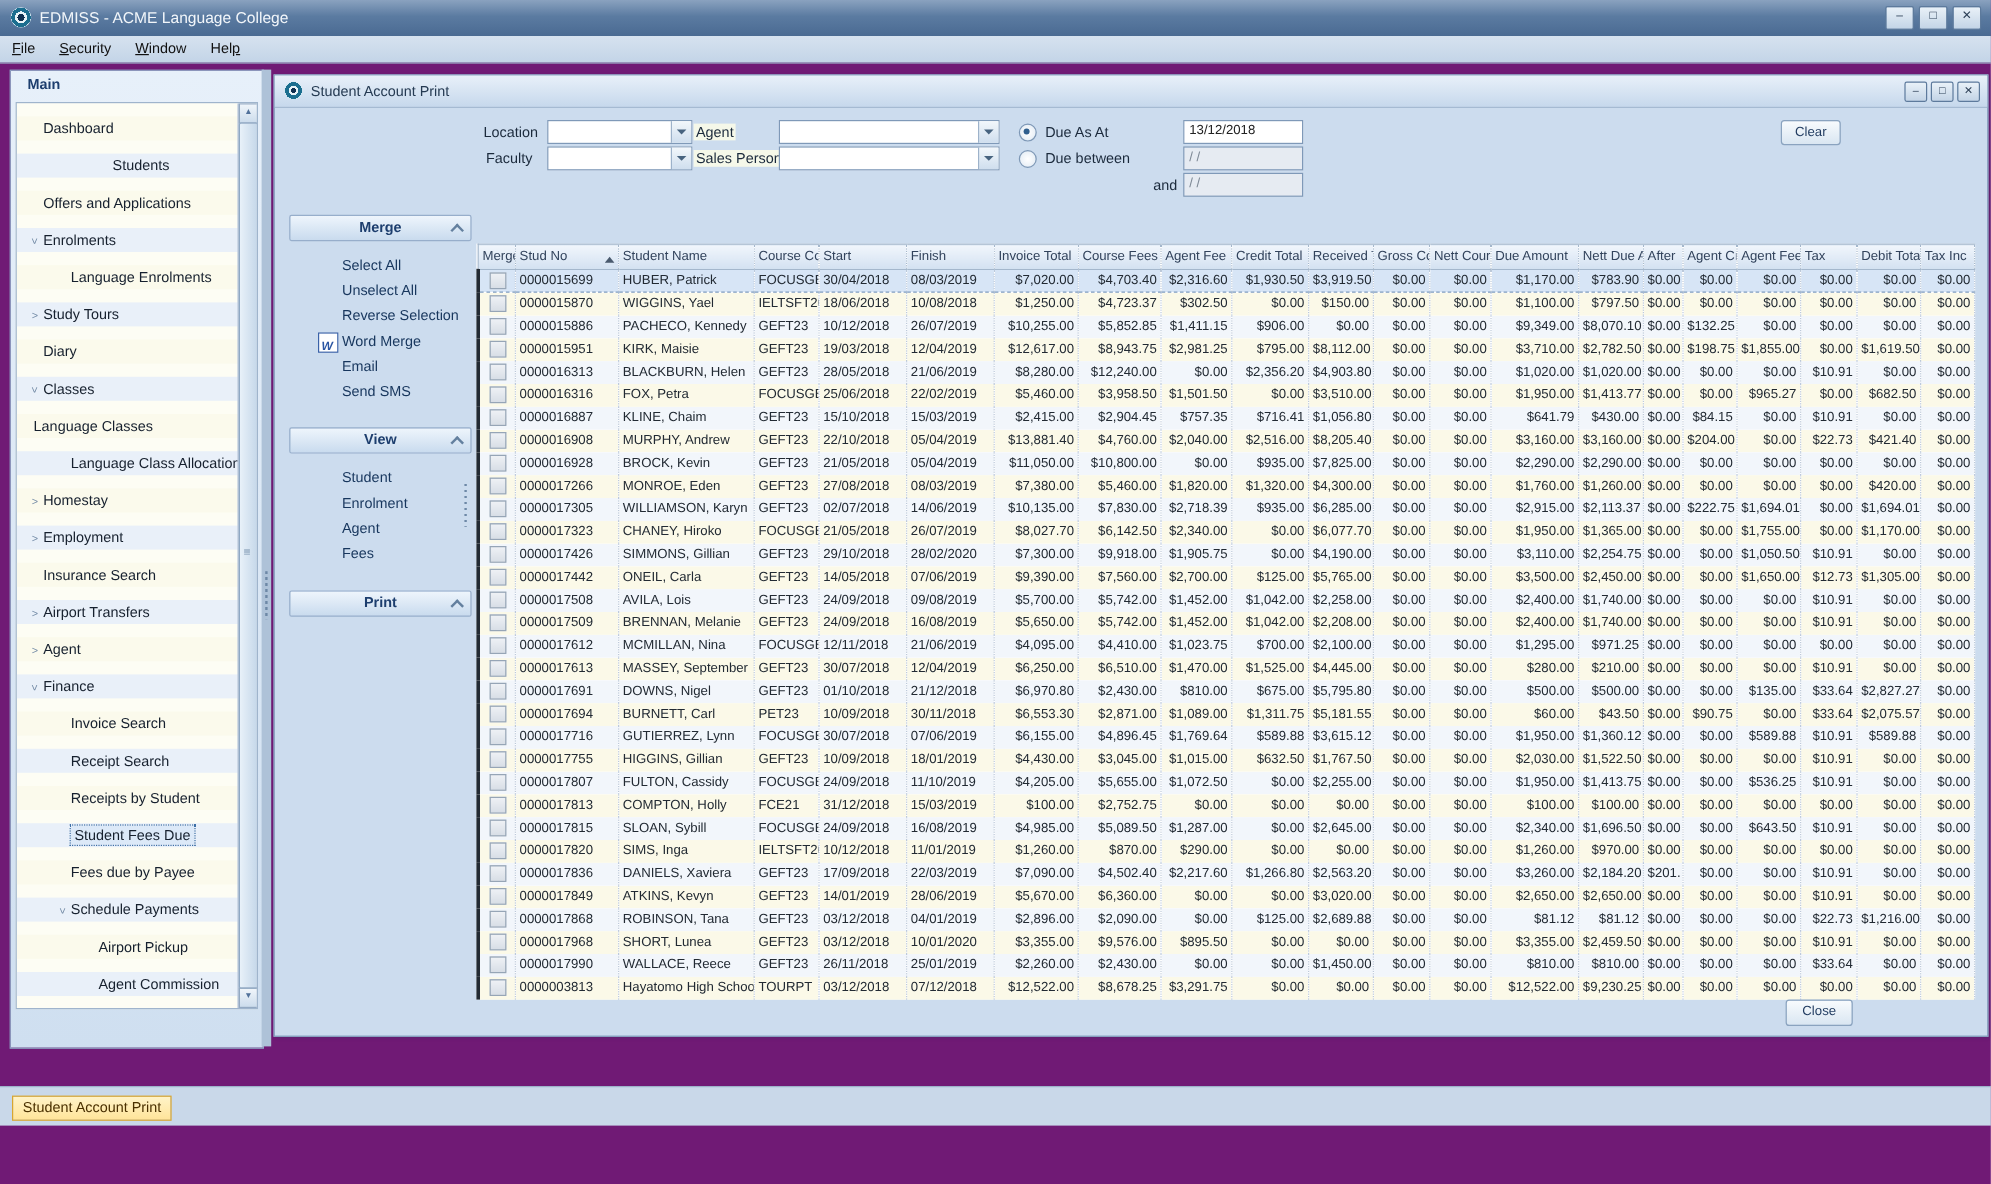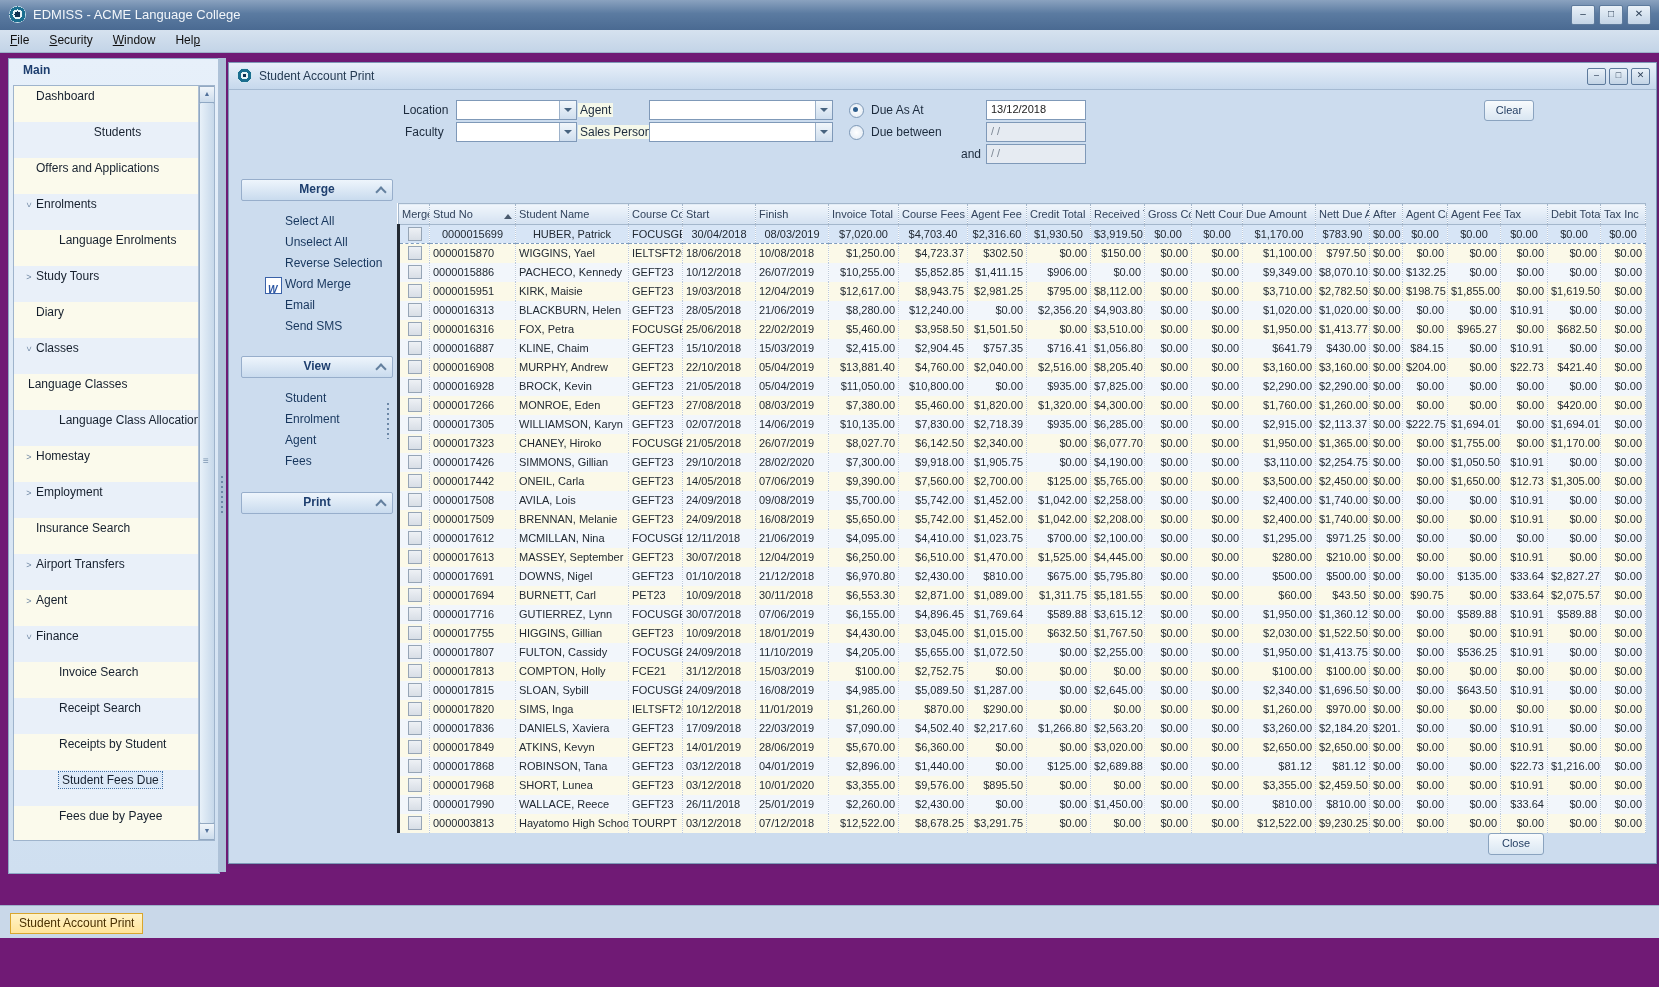--- a/index.html
+++ b/index.html
@@ -23,22 +23,22 @@
     border-bottom:1px solid #9db2ca;font-size:12px;color:#111;}
   .menu-item{display:inline-block;padding:3px 10px 0 10px;}
 
   
   .sidebar{position:absolute;left:8px;top:58px;width:210px;height:814px;
     background:linear-gradient(#e7f0fa,#cfdff0);border:1px solid #8ea9c6;}
   .sidebar-title{position:absolute;left:14px;top:4px;font-weight:bold;font-size:12px;color:#1d3e6e;}
   .treebox{position:absolute;left:4px;top:26px;right:4px;height:754px;background:#fdfdf4;
     border:1px solid #9fb4cc;overflow:hidden;}
   .tree{position:absolute;left:0;top:0;right:15px;}
-  .tree-row{height:36px;line-height:20px;font-size:12px;color:#16202e;white-space:nowrap;overflow:hidden;
-    background:#fbfaec;}
+  .tree-row{height:20px;line-height:20px;font-size:12px;color:#16202e;white-space:nowrap;overflow:hidden;
+    background:#fbfaec;margin-top:11px;}
   .tree-row.alt{background:#e9f0f9;}
   .tree-row .e{display:inline-block;width:14px;color:#6f87a3;font-size:9px;text-align:center;
     transform:none;}
   .tree-row .e.open{display:inline-block;transform:rotate(90deg);}
   .tree-row.sel .lbl{background:#dce9f8;outline:1px dotted #3c6ea5;padding:1px 3px;}
   
   .vscroll{position:absolute;right:0;top:0;width:15px;bottom:0;background:#d9e4f0;border-left:1px solid #aebfd4;}
   .varrow{position:absolute;left:0;width:14px;height:15px;background:linear-gradient(#f0f5fa,#ccdcec);
     border:1px solid #93a9c2;color:#51719a;font-size:7px;text-align:center;line-height:14px;}
   .vthumb{position:absolute;left:0;width:14px;background:linear-gradient(90deg,#e8f1f9,#c6d8ea);
@@ -113,21 +113,21 @@
   .grid th{height:20px;background:linear-gradient(#f1f6fc,#d3e1f1);border:1px solid #a4b7cc;
     border-style:solid dotted;font-size:11px;font-weight:normal;color:#32435c;text-align:left;
     padding:0 3px;white-space:nowrap;overflow:hidden;position:relative;}
   .grid th.first,.grid td.first{border-left-style:solid;}
   .grid th .sort{position:absolute;right:3px;top:6px;width:0;height:0;border:4px solid transparent;
     border-bottom:5px solid #4a5a6e;}
   .grid td{height:19px;font-size:11px;color:#222a33;border-right:1px dotted #bcc9da;
     padding:0 3px;white-space:nowrap;overflow:hidden;box-sizing:border-box;}
   .grid tr.odd td{background:#f2f6fb;}
   .grid tr.even td{background:#fbf9e8;}
-  .grid tr.sel td{background:#d7e5f6;border-top:1px dashed #7f9cbd;border-bottom:1px dashed #7f9cbd;text-align:center;}
+  .grid tr.sel td{background:#d7e5f6;border-top:1px dashed #7f9cbd;border-bottom:1px dashed #7f9cbd;}
   .grid td.r{text-align:right;}
   .grid td.c{text-align:center;}
   .cbx{display:inline-block;width:12px;height:12px;background:linear-gradient(#eef1f5,#d8dee6);
     border:1px solid #96a5b6;vertical-align:middle;}
   .gsplit{position:absolute;left:158px;top:340px;width:2px;height:36px;
     background:repeating-linear-gradient(#6d88a6 0 2px,transparent 2px 5px);}
 
   
   .tabbar{position:absolute;left:0;top:905px;right:0;height:32px;background:#c9d8e9;
     border-top:1px solid #9db2ca;}
@@ -967,21 +967,21 @@
               <td class="r">$0.00</td>
             </tr>
             <tr class="odd">
               <td class="c first"><span class="cbx"></span></td>
               <td>0000017868</td>
               <td>ROBINSON, Tana</td>
               <td>GEFT23</td>
               <td>03/12/2018</td>
               <td>04/01/2019</td>
               <td class="r">$2,896.00</td>
-              <td class="r">$1,440.00</td>
+              <td class="r">$2,090.00</td>
               <td class="r">$0.00</td>
               <td class="r">$125.00</td>
               <td class="r">$2,689.88</td>
               <td class="r">$0.00</td>
               <td class="r">$0.00</td>
               <td class="r">$81.12</td>
               <td class="r">$81.12</td>
               <td class="r">$0.00</td>
               <td class="r">$0.00</td>
               <td class="r">$0.00</td>

